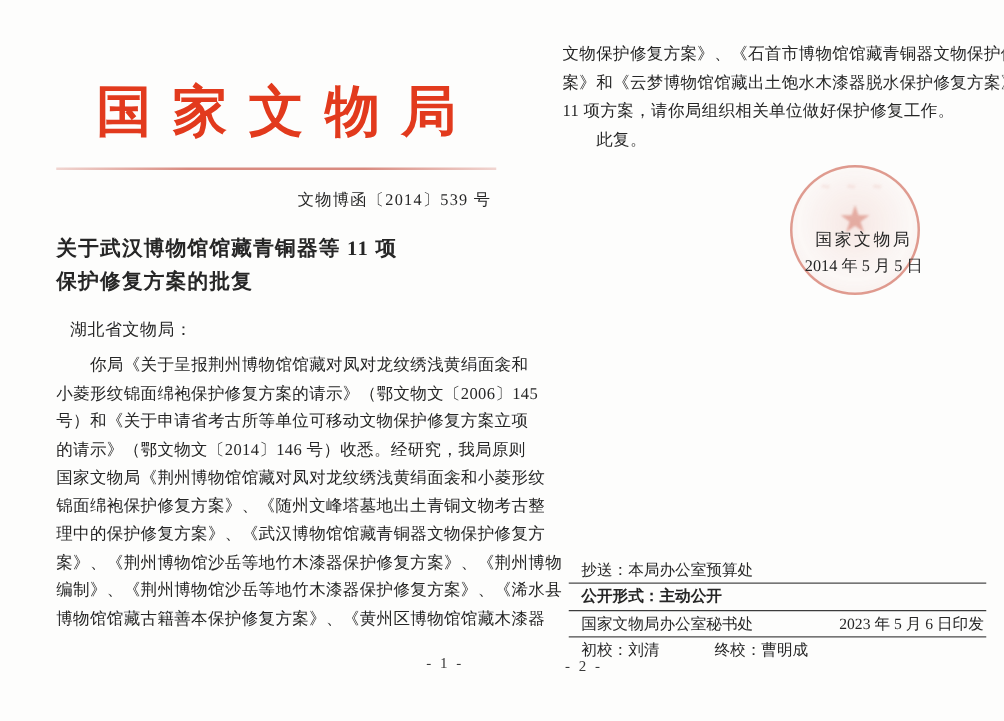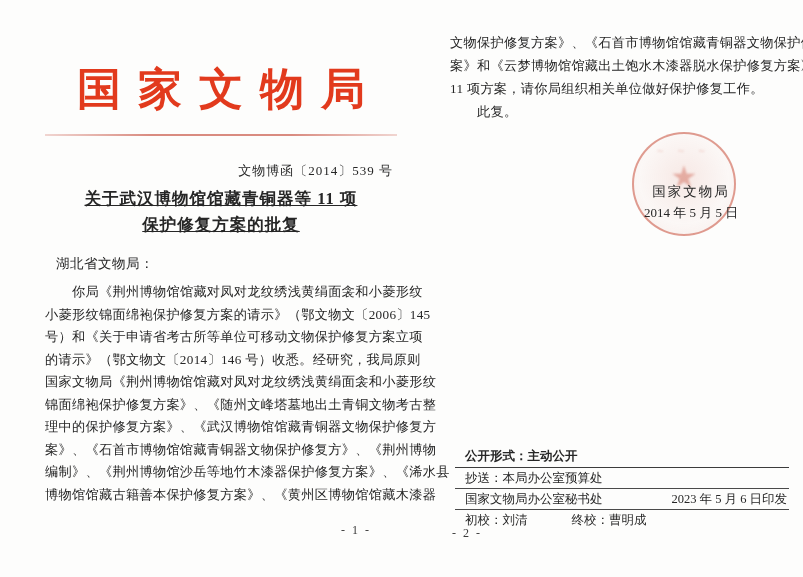--- a/index.html
+++ b/index.html
@@ -26,26 +26,26 @@
     font-size:44px;font-weight:bold;color:var(--letterhead_red);
     text-align:center;letter-spacing:17px;text-indent:17px;
     white-space:nowrap;
   }
   .red-rule{
     position:absolute;left:0;top:134px;width:100%;height:2px;
     background:linear-gradient(to right, rgba(217,139,128,.35), var(--rule_red) 30%, var(--rule_red) 70%, rgba(217,139,128,.35));
   }
   .doc-number{
     position:absolute;right:4px;top:151px;
-    font-size:13px;letter-spacing:1px;margin-top:11px;
+    font-size:13px;letter-spacing:1px;
   }
   .doc-title{
     position:absolute;left:0;top:186px;width:100%;
-    font-size:16.5px;font-weight:bold;text-align:center;
-    line-height:26px;letter-spacing:1px;text-decoration:underline;
+    font-size:16.5px;font-weight:bold;text-align:left;
+    line-height:26px;letter-spacing:1px;
   }
   .recipient{
     position:absolute;left:11px;top:255px;
     font-size:13.5px;letter-spacing:.5px;
   }
   .body-block{position:absolute;left:0;top:281px;width:352px;}
   .bline{
     width:100%;height:22.5px;font-size:13.2px;line-height:22.5px;
     text-align:justify;text-align-last:justify;white-space:nowrap;
     letter-spacing:.3px;
@@ -110,28 +110,28 @@
     <div class="doc-number">文物博函〔2014〕539 号</div>
 
     <div class="doc-title">
       <div>关于武汉博物馆馆藏青铜器等 11 项</div>
       <div>保护修复方案的批复</div>
     </div>
 
     <div class="recipient">湖北省文物局：</div>
 
     <div class="body-block">
-      <div class="bline indent">你局《荆州博物馆馆藏对凤对龙纹绣浅黄绢面衾和小菱形纹</div>
+      <div class="bline indent">你局《关于呈报荆州博物馆馆藏对凤对龙纹绣浅黄绢面衾和</div>
       <div class="bline">小菱形纹锦面绵袍保护修复方案的请示》（鄂文物文〔2006〕145</div>
       <div class="bline">号）和《关于申请省考古所等单位可移动文物保护修复方案立项</div>
       <div class="bline">的请示》（鄂文物文〔2014〕146 号）收悉。经研究，我局原则</div>
       <div class="bline">国家文物局《荆州博物馆馆藏对凤对龙纹绣浅黄绢面衾和小菱形纹</div>
       <div class="bline">锦面绵袍保护修复方案》、《随州文峰塔墓地出土青铜文物考古整</div>
       <div class="bline">理中的保护修复方案》、《武汉博物馆馆藏青铜器文物保护修复方</div>
-      <div class="bline">案》、《石首市博物馆馆藏青铜器文物保护修复方》、《荆州博物</div>
+      <div class="bline">案》、《荆州博物馆沙岳等地竹木漆器保护修复方案》、《荆州博物</div>
       <div class="bline">编制》、《荆州博物馆沙岳等地竹木漆器保护修复方案》、《浠水县</div>
       <div class="bline">博物馆馆藏古籍善本保护修复方案》、《黄州区博物馆馆藏木漆器</div>
     </div>
 
     <div class="pageno pageno-1">- 1 -</div>
   </div>
 
   <div class="page-right">
 
     <div class="body-block2">
@@ -143,27 +143,27 @@
 
     <div class="seal">
       <span class="seal-flecks">~ ~ ~</span>
       <span class="seal-star">★</span>
     </div>
 
     <div class="sign-org">国家文物局</div>
     <div class="sign-date">2014 年 5 月 5 日</div>
 
     <div class="footer-table">
+      <div class="frow rule">
+        <span>抄送：</span>
+        <span>本局办公室预算处</span>
+      </div>
       <div class="frow bold">
         <span>公开形式：</span>
         <span>主动公开</span>
-      </div>
-      <div class="frow rule">
-        <span>抄送：</span>
-        <span>本局办公室预算处</span>
       </div>
       <div class="frow rule">
         <span>国家文物局办公室秘书处</span>
         <span class="grow"></span>
         <span>2023 年 5 月 6 日印发</span>
       </div>
       <div class="frow">
         <span>初校：</span>
         <span>刘清</span>
         <span class="gap"></span>

